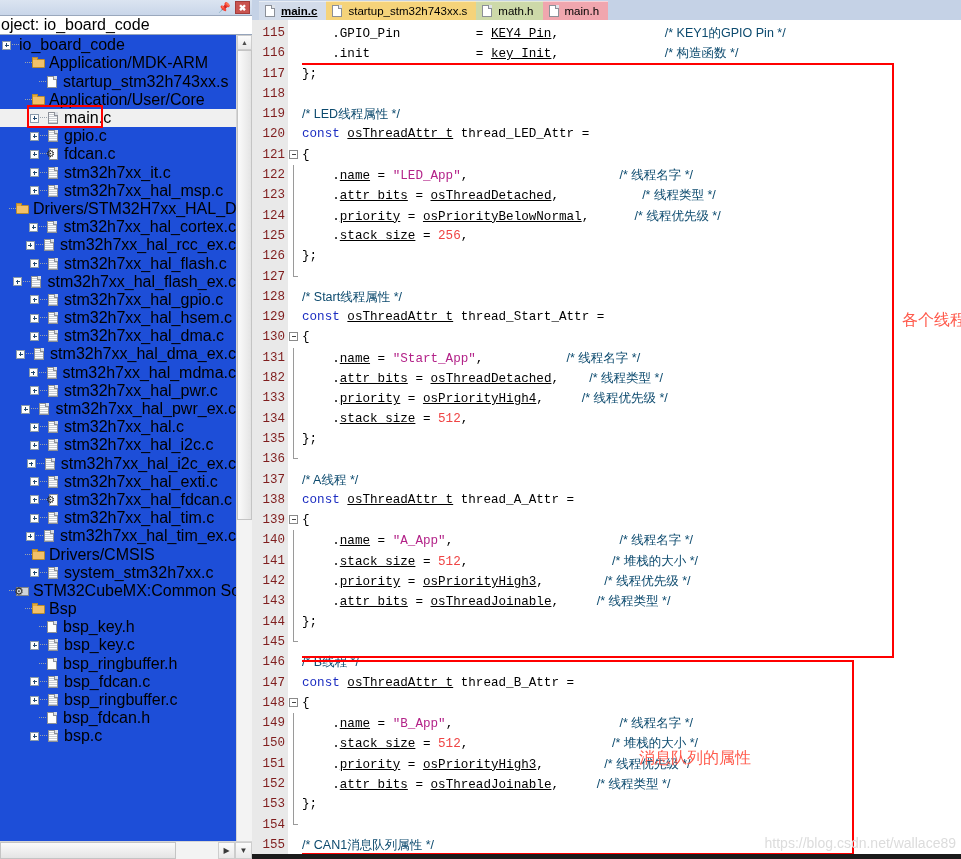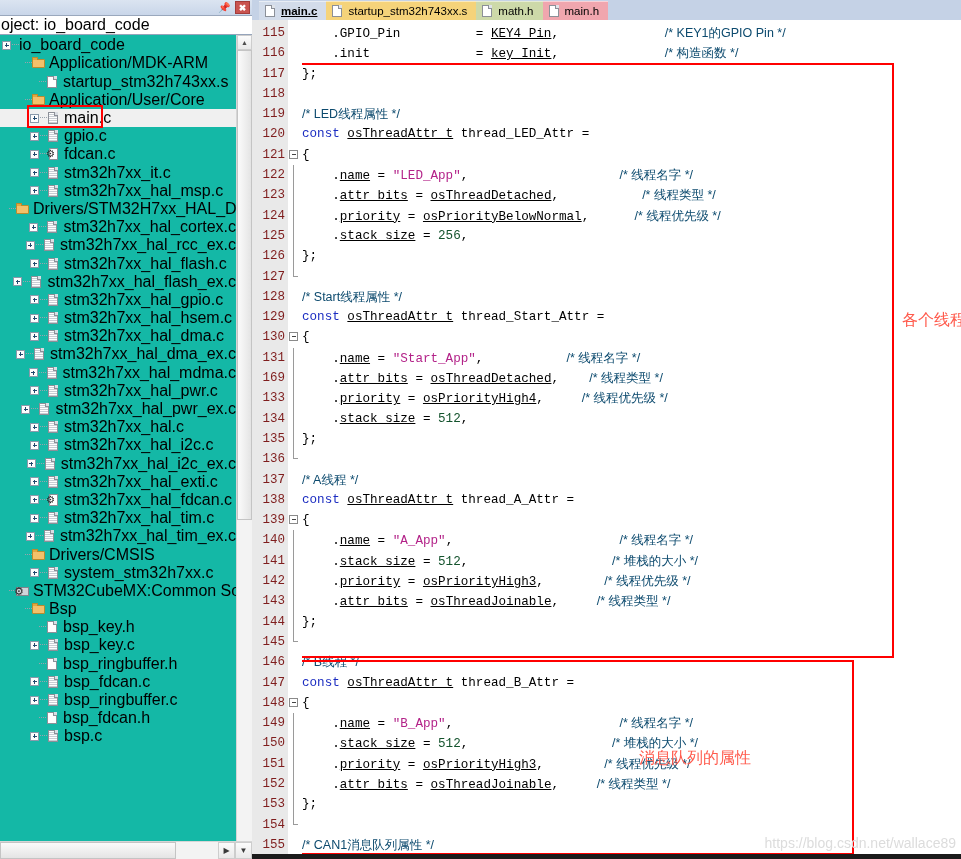--- a/index.html
+++ b/index.html
@@ -51,21 +51,21 @@
     font-size: 9px;
     font-weight: bold;
     display: flex; align-items: center; justify-content: center;
     box-sizing: border-box;
     margin-left: 3px;
     font-family: "Liberation Sans", sans-serif;
   }
 
   .tree-wrap {
     flex: 1;
-    background: #14b8a6;
+    background: #1d4ed8;
     margin: 0 0 0 0;
     display: flex;
     position: relative;
     overflow: hidden;
     border-top: 1px solid #95a4bb;
   }
   .tree {
     flex: 1;
     overflow: hidden;
     padding-top: 1px;
@@ -411,21 +411,21 @@
     height: 20.3px;
     line-height: 20.3px;
     font-family: "Liberation Mono", monospace;
     font-size: 12.6px;
     white-space: pre;
     color: #000000;
     position: relative;
   }
   .kw   { color: #1b2cc1; }
   .str  { color: #b32288; }
-  .num  { color: #14532d; }
+  .num  { color: #ef4444; }
   .cmt-cn { color: #0c4a6e; font-family: "Liberation Sans", sans-serif; font-size: 12.5px; }
   .id-u { text-decoration: underline; }
 
   
   .redbox {
     position: absolute;
     border: 2px solid #ff0000;
     box-sizing: border-box;
     pointer-events: none;
   }
@@ -795,21 +795,21 @@
           <div class="gnum">122</div>
           <div class="gnum">123</div>
           <div class="gnum">124</div>
           <div class="gnum">125</div>
           <div class="gnum">126</div>
           <div class="gnum">127</div>
           <div class="gnum">128</div>
           <div class="gnum">129</div>
           <div class="gnum">130</div>
           <div class="gnum">131</div>
-          <div class="gnum">169</div>
+          <div class="gnum">182</div>
           <div class="gnum">133</div>
           <div class="gnum">134</div>
           <div class="gnum">135</div>
           <div class="gnum">136</div>
           <div class="gnum">137</div>
           <div class="gnum">138</div>
           <div class="gnum">139</div>
           <div class="gnum">140</div>
           <div class="gnum">141</div>
           <div class="gnum">142</div>

